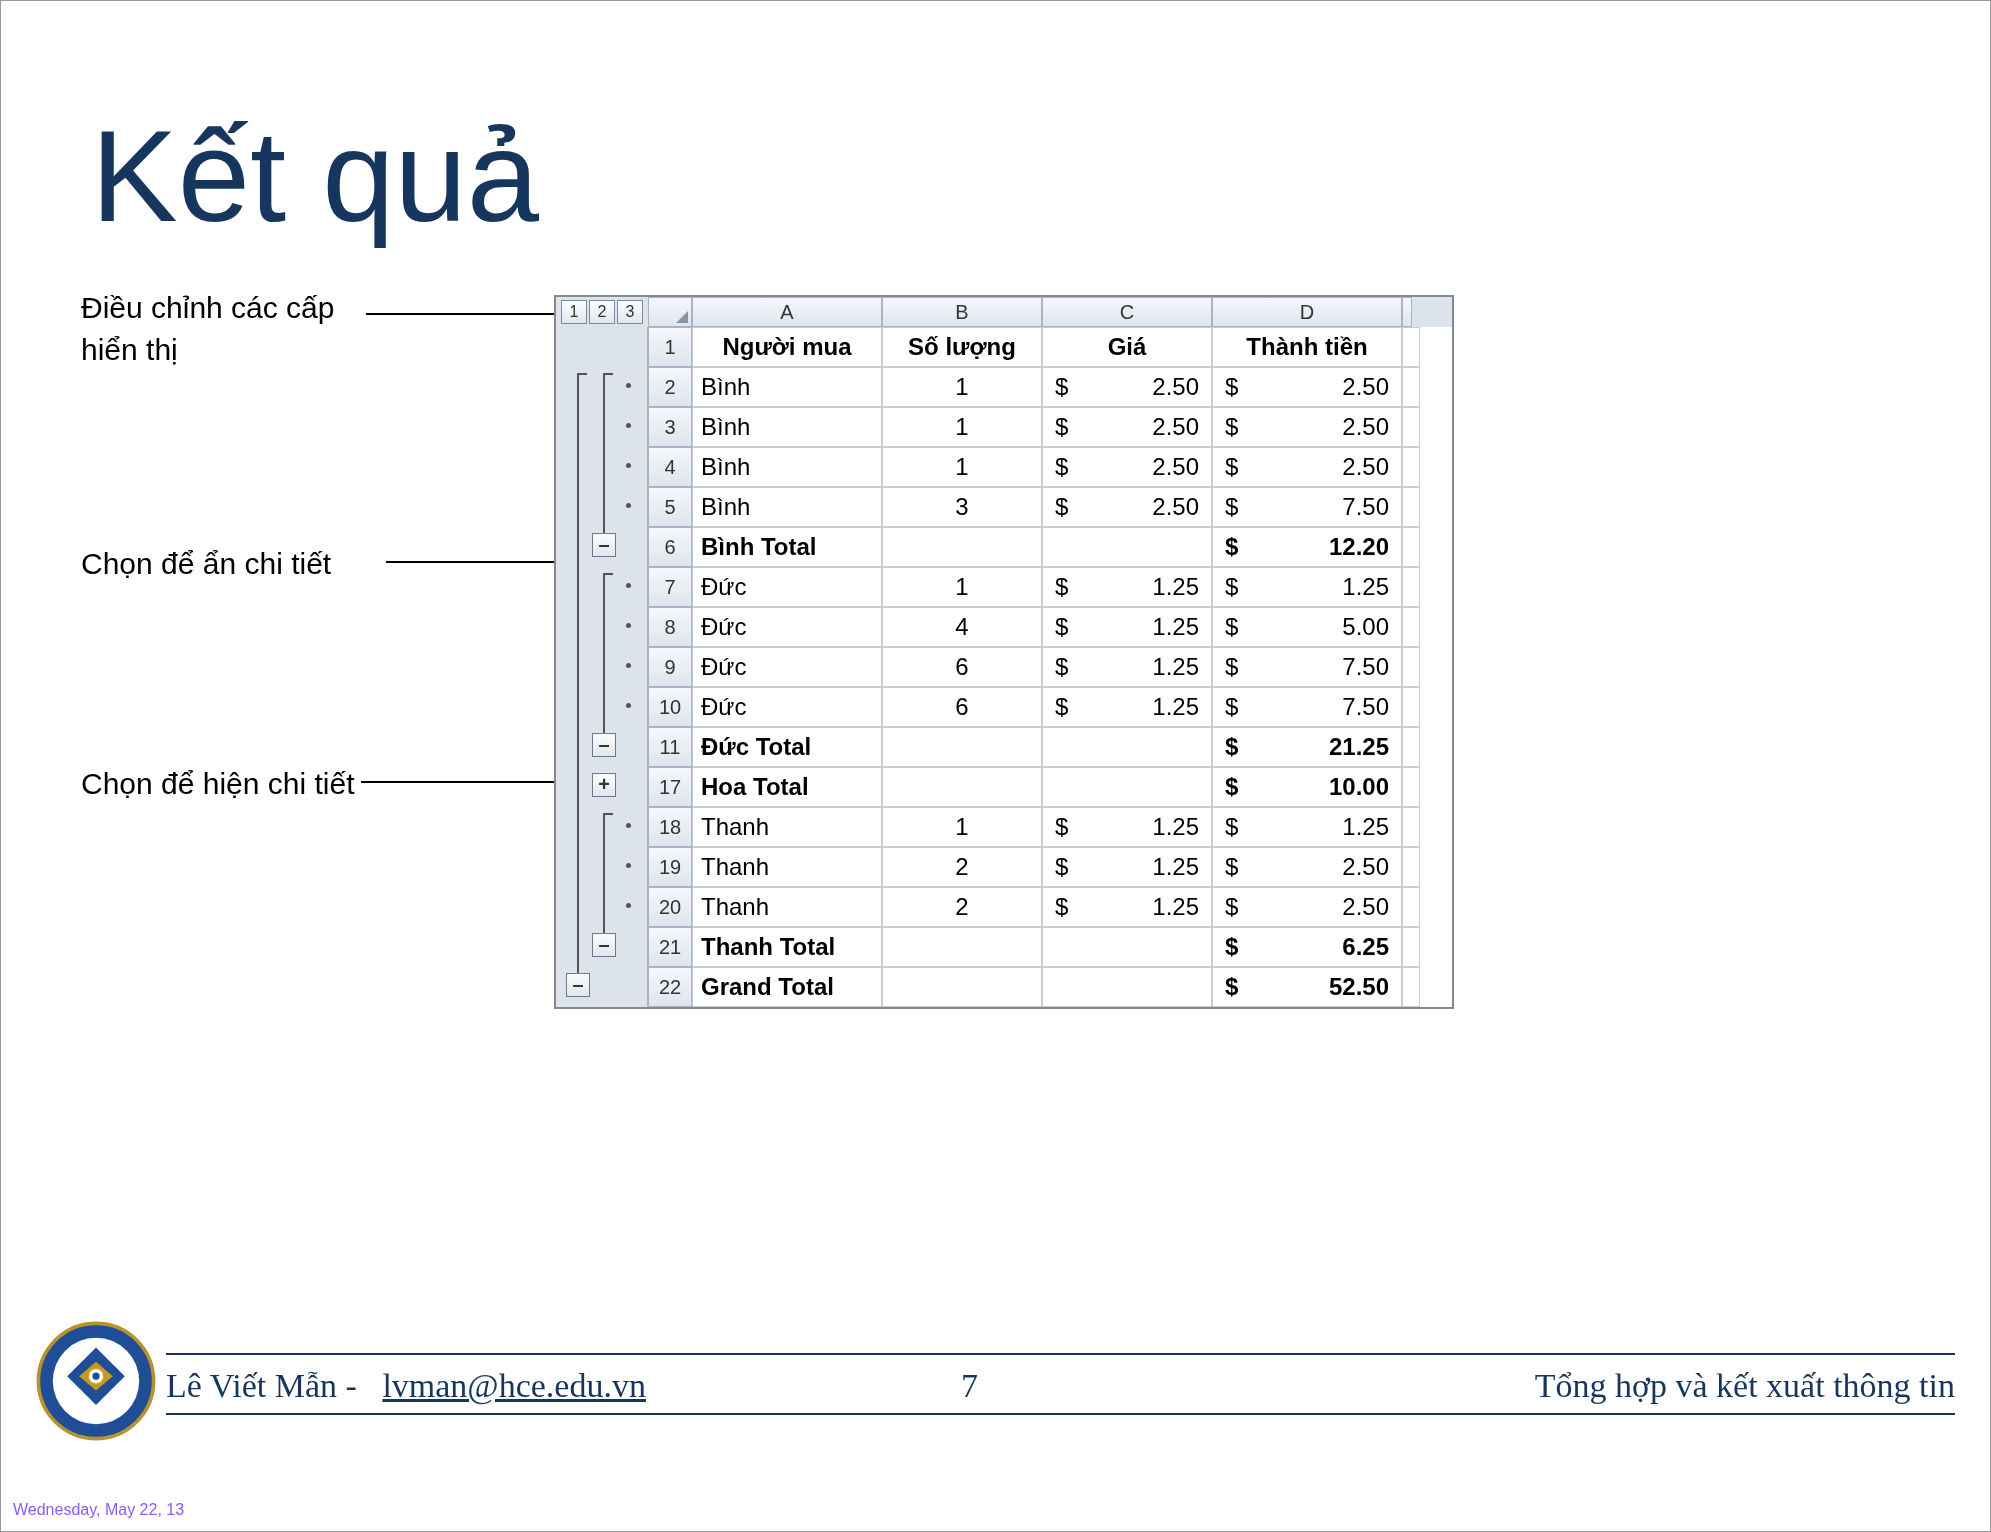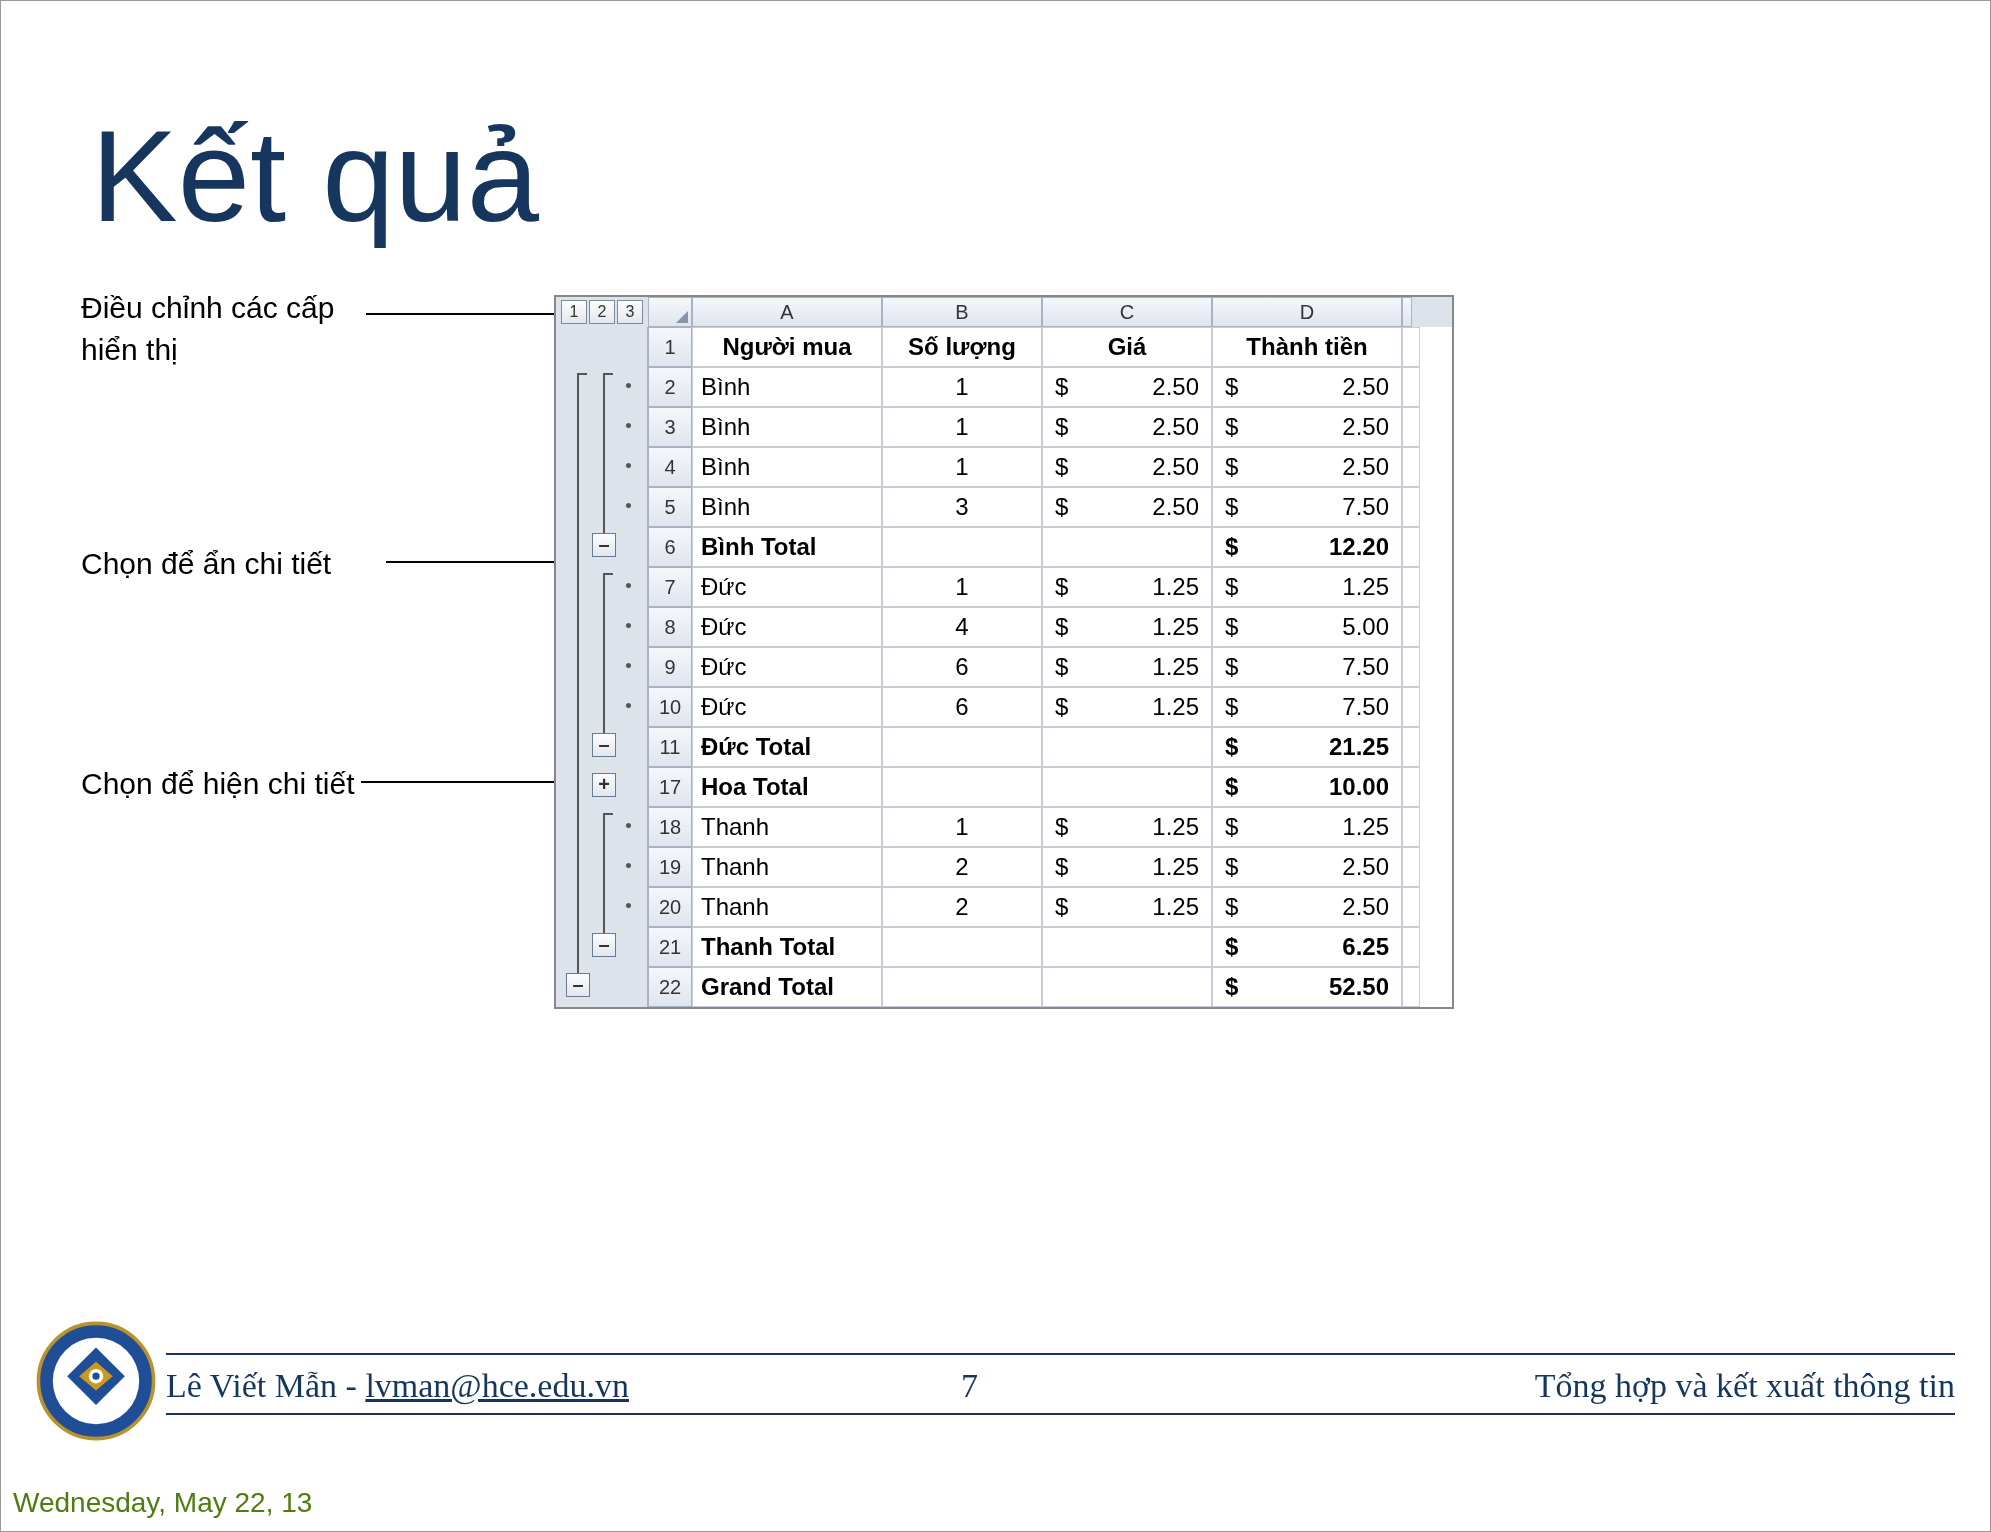--- a/index.html
+++ b/index.html
@@ -109,34 +109,34 @@
     left:165px;
     right:35px;
     border-top:2px solid #17365d;
   }
   .footer-text {
     position:absolute;
     font-size: 34px;
     color:#17365d;
     font-family: Georgia, 'Times New Roman', serif;
   }
-  .footer-text .ul { text-decoration: underline; }
+  .footer-text .ul { text-decoration: underline; margin-left: 17px; }
   .logo {
     position:absolute;
     left:35px;
     top:1320px;
     width:120px;
     height:120px;
   }
   .date {
     position:absolute;
     left:12px;
     bottom:12px;
-    font-size:28px;
-    color:#4d7c0f;
+    font-size:16px;
+    color:#8b5cf6;
     font-family: Helvetica, Arial, sans-serif;
   }
 </style>
 </head>
 <body>
 
 <div class="title">Kết quả</div>
 
 <div class="annot" style="left:80px; top:286px; width:280px;">Điều chỉnh các cấp hiển thị</div>
 <div class="annot-line" style="left:365px; top:312px; width:195px;"></div>

